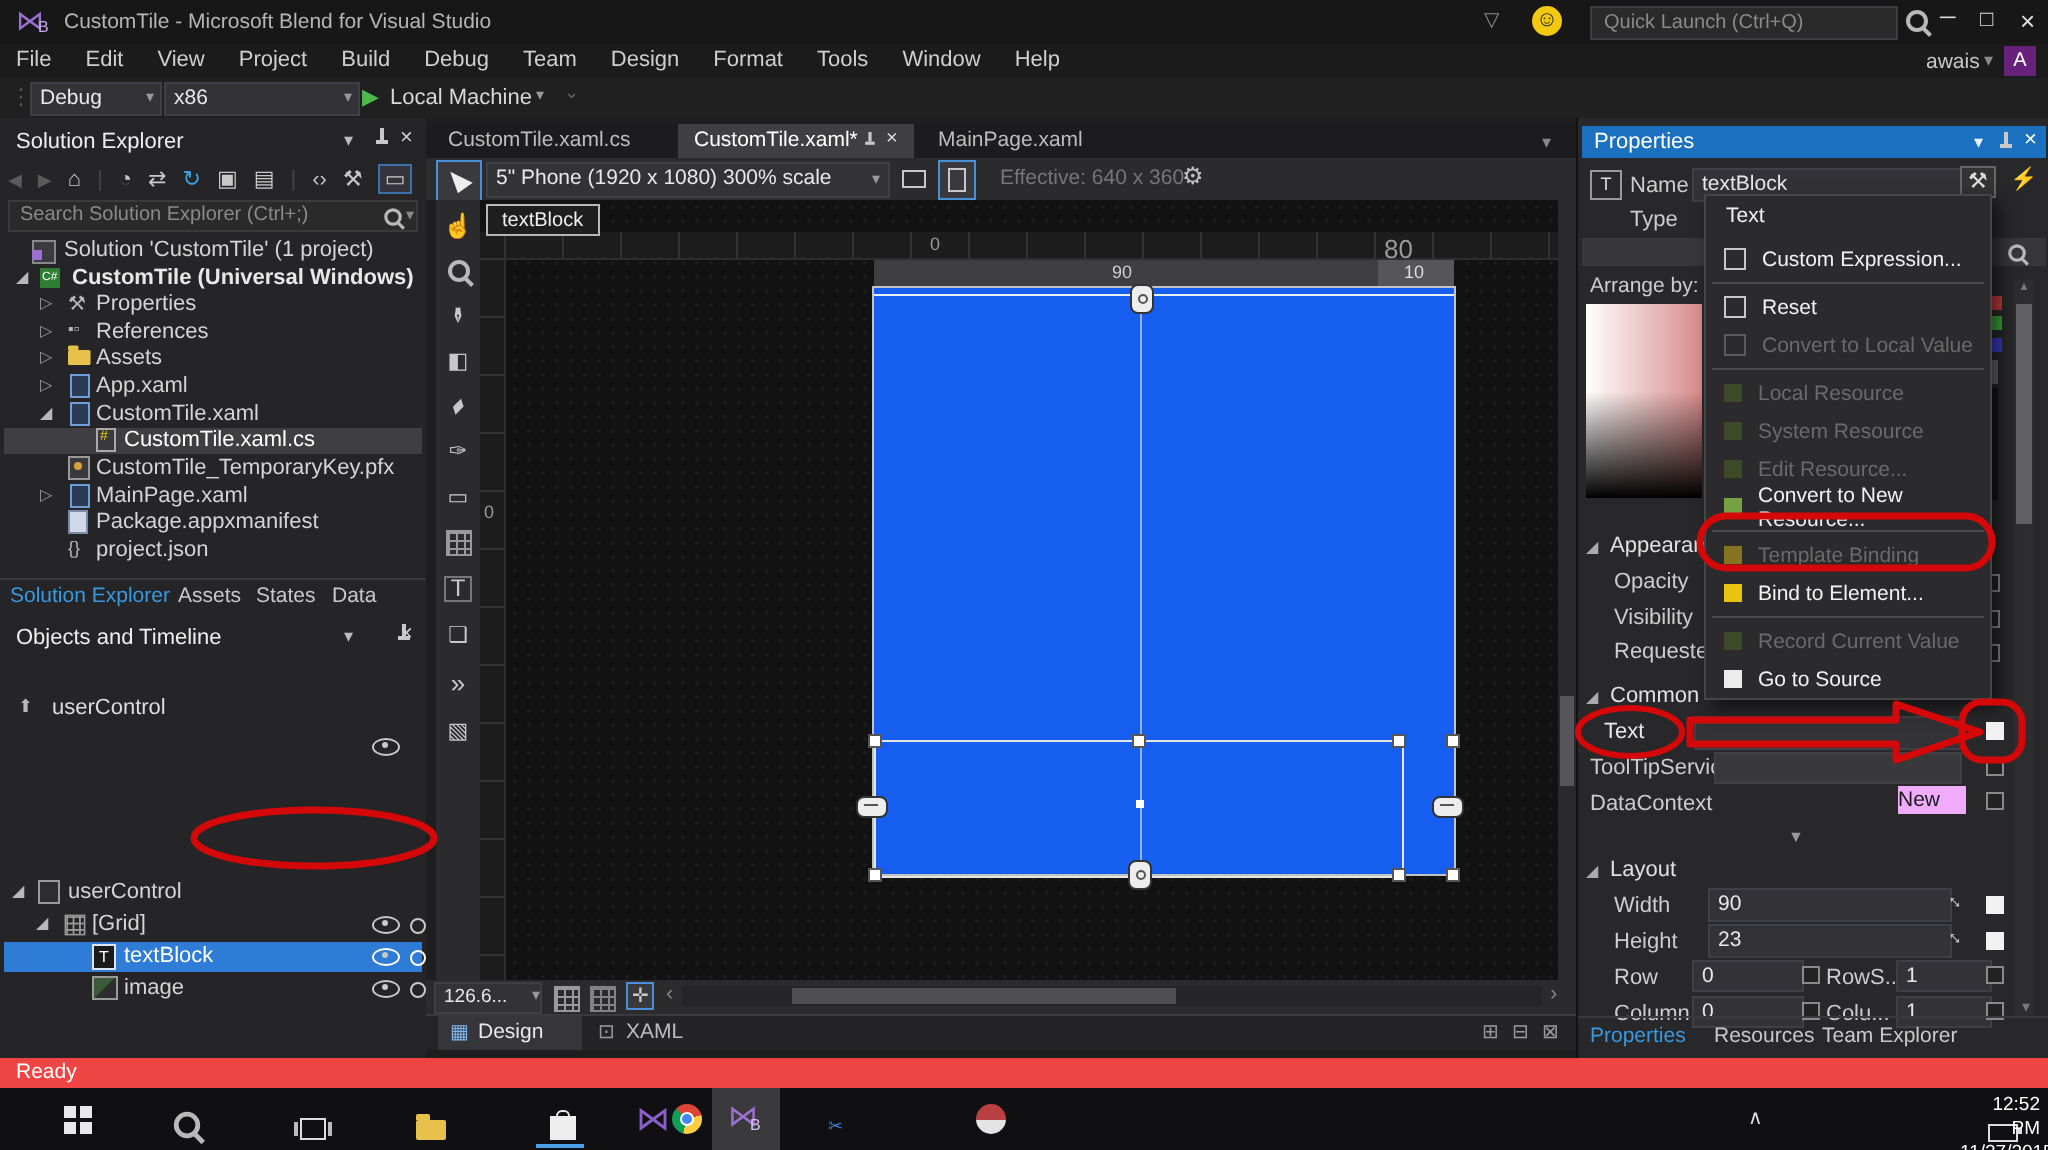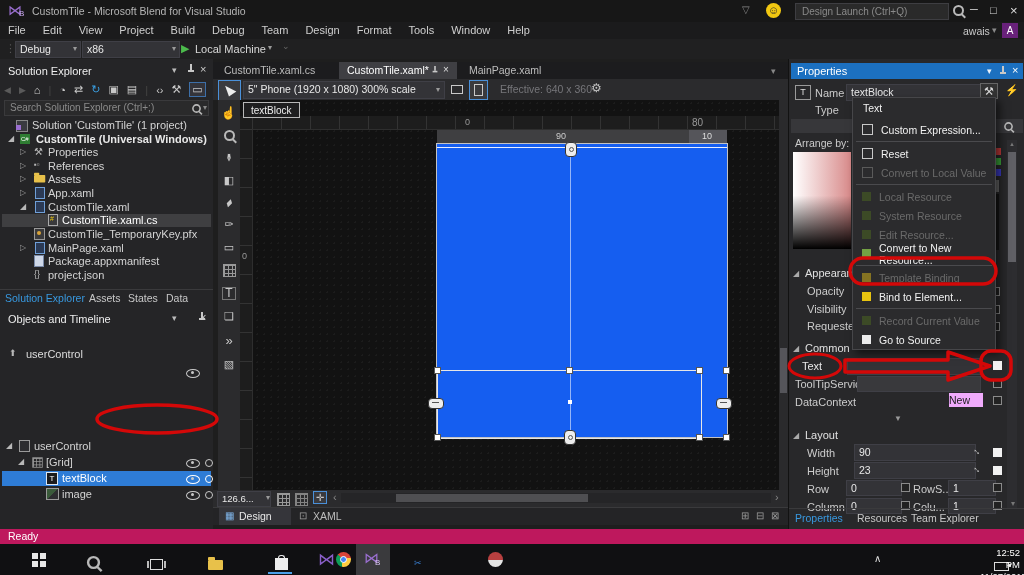--- a/index.html
+++ b/index.html
@@ -65,21 +65,21 @@
 </head>
 <body>
 
 <div class="ab" style="left:0;top:0;width:1024px;height:22px;background:#171717">
   <span class="ab g" data-g="⋈" style="left:8px;top:2px;color:#9a6fd0;font-size:14px"></span>
   <span class="ab g" data-g="B" style="left:19px;top:9px;color:#c9a9ee;font-size:8px"></span>
   <span class="ab nw" style="left:32px;top:5px;color:#b5b5b5;font-size:10.5px">CustomTile - Microsoft Blend for Visual Studio</span>
   <span class="ab g" data-g="▽" style="left:742px;top:4px;color:#8a8a8a;font-size:10px"></span>
   <span class="ab" style="left:766px;top:3px;width:15px;height:15px;border-radius:50%;background:#f2c811;color:#2b2b2b;font-size:11px;text-align:center;line-height:15px">☺</span>
   <div class="ab" style="left:795px;top:3px;width:152px;height:15px;background:#2a2a2a;border:1px solid #3e3e42">
-    <span class="ab nw" style="left:6px;top:2px;color:#8a8a8a;font-size:10px">Design Launch (Ctrl+Q)</span>
+    <span class="ab nw" style="left:6px;top:2px;color:#8a8a8a;font-size:10px">Quick Launch (Ctrl+Q)</span>
   </div>
   <span class="ab mag" style="left:953px;top:5px"></span>
   <span class="ab g" data-g="─" style="left:970px;top:3px;color:#dcdcdc;font-size:11px"></span>
   <span class="ab g" data-g="□" style="left:990px;top:4px;color:#dcdcdc;font-size:11px"></span>
   <span class="ab g" data-g="×" style="left:1010px;top:3px;color:#dcdcdc;font-size:13px"></span>
 </div>
 
 <div class="ab" style="left:0;top:22px;width:1024px;height:17px;background:#1b1b1c">
   <div class="ab" style="left:8px;top:2px;display:flex;gap:17px;color:#cfcfcf;font-size:11px">
     <span>File</span>
@@ -306,21 +306,21 @@
 
   <div class="ab" style="left:30px;top:43px;background:#1e1e1f;border:1px solid #b8b8b8;padding:1px 7px;z-index:40">
     <span style="color:#eee;font-size:10px">textBlock</span>
   </div>
 
   <div class="ab" style="left:27px;top:41px;width:539px;height:390px;background-color:#121212;background-image:radial-gradient(rgba(255,255,255,0.045) 1px,transparent 1px);background-size:7px 7px">
 
     <div class="ab" style="left:0;top:16px;width:12px;height:13px;background:#1d1d1d"></div>
     <div class="ab" style="left:12px;top:16px;width:527px;height:13px;background:#1d1d1d;border-bottom:1px solid #2e2e2e;background-image:repeating-linear-gradient(to right,#333 0 1px,transparent 1px 29px)">
       <span class="ab" style="left:213px;top:1px;color:#999;font-size:9px">0</span>
-      <span class="ab" style="left:440px;top:1px;color:#999;font-size:10px">80</span>
+      <span class="ab" style="left:440px;top:1px;color:#999;font-size:13px">80</span>
     </div>
     <div class="ab" style="left:0;top:29px;width:12px;height:361px;background:#1d1d1d;border-right:1px solid #2e2e2e;background-image:repeating-linear-gradient(to bottom,#333 0 1px,transparent 1px 29px)">
       <span class="ab" style="left:2px;top:122px;color:#999;font-size:9px">0</span>
       <span class="ab" style="left:2px;top:386px;color:#999;font-size:9px">8</span>
     </div>
 
     <div class="ab" style="left:197px;top:30px;width:252px;height:13px;background:#3f3f41">
       <span class="ab" style="left:119px;top:1px;color:#ccc;font-size:9px">90</span>
     </div>
     <div class="ab" style="left:449px;top:30px;width:38px;height:13px;background:#55555a">
@@ -517,21 +517,21 @@
   <div class="menu-item dis">
     <span class="mi" style="background:#3c4a26"></span>
       <span>Record Current Value</span>
   </div>
   <div class="menu-item">
     <span class="mi" style="background:#ececec"></span>
       <span>Go to Source</span>
   </div>
 </div>
 
-<div class="ab" style="left:0;top:529px;width:1024px;height:15px;background:#be185d">
+<div class="ab" style="left:0;top:529px;width:1024px;height:15px;background:#ef4444">
   <span class="ab nw" style="left:8px;top:1px;color:#fff;font-size:10.5px">Ready</span>
 </div>
 
 <div class="ab" style="left:0;top:544px;width:1024px;height:31px;background:#101012">
   <span class="ab winlogo" style="left:32px;top:9px"></span>
   <span class="ab mag" style="left:88px;top:9px;transform:scale(1.2)"></span>
   <span class="ab tview" style="left:136px;top:11px"></span>
   <span class="ab folder" style="left:178px;top:11px"></span>
   <span class="ab store" style="left:227px;top:11px"></span>
   <span class="ab chrome" style="left:272px;top:8px"></span>

